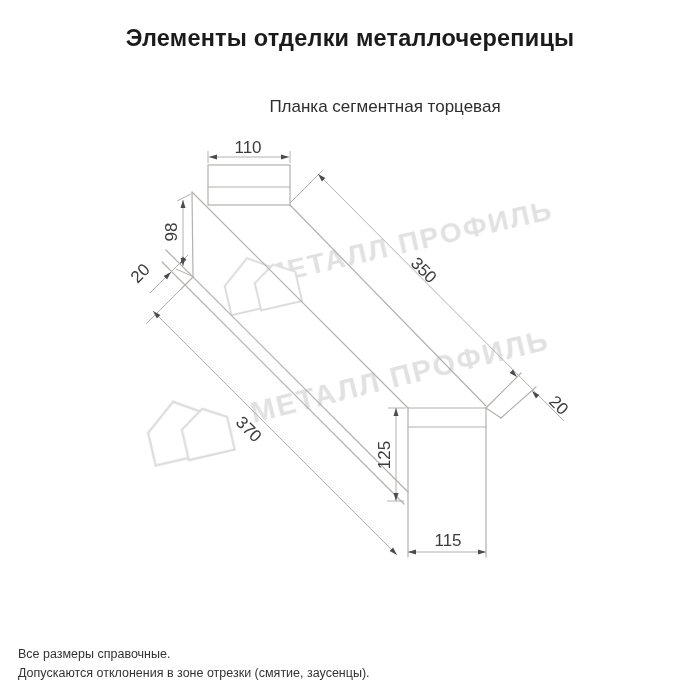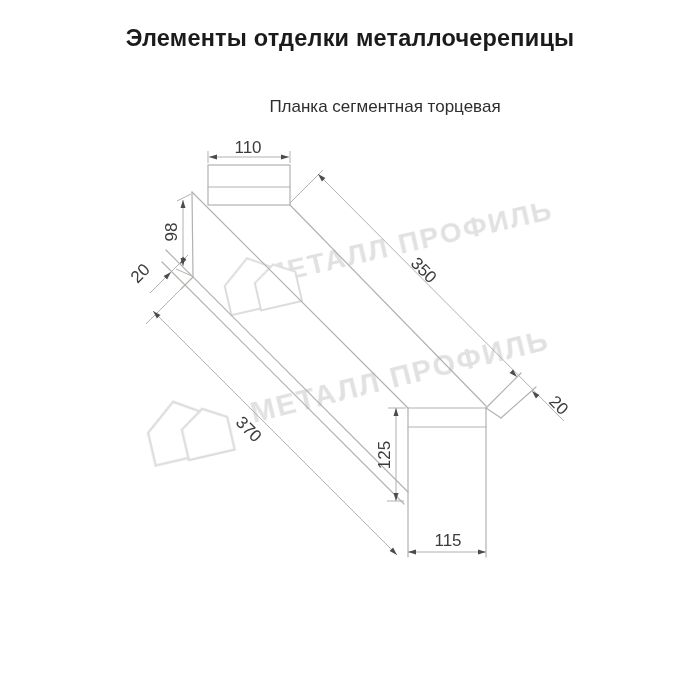--- a/index.html
+++ b/index.html
@@ -112,14 +112,18 @@
     <text class="dim" x="248" y="153" text-anchor="middle">110</text>
     <text class="dim" x="171" y="238" text-anchor="middle" transform="rotate(-90 171 232)">98</text>
     <text class="dim" x="140" y="279" text-anchor="middle" transform="rotate(-45 140 273)">20</text>
     <text class="dim" x="424" y="276" text-anchor="middle" transform="rotate(45 424 270)">350</text>
     <text class="dim" x="249" y="435" text-anchor="middle" transform="rotate(45 249 429)">370</text>
     <text class="dim" x="559" y="411" text-anchor="middle" transform="rotate(45 559 405)">20</text>
     <text class="dim" x="384" y="461" text-anchor="middle" transform="rotate(-90 384 455)">125</text>
     <text class="dim" x="448" y="546" text-anchor="middle">115</text>
   </svg>
 
+  <div class="footer">
+    <div>Все размеры справочные.</div>
+    <div>Допускаются отклонения в зоне отрезки (смятие, заусенцы).</div>
+  </div>
 
 </div>
 
 </body></html>

